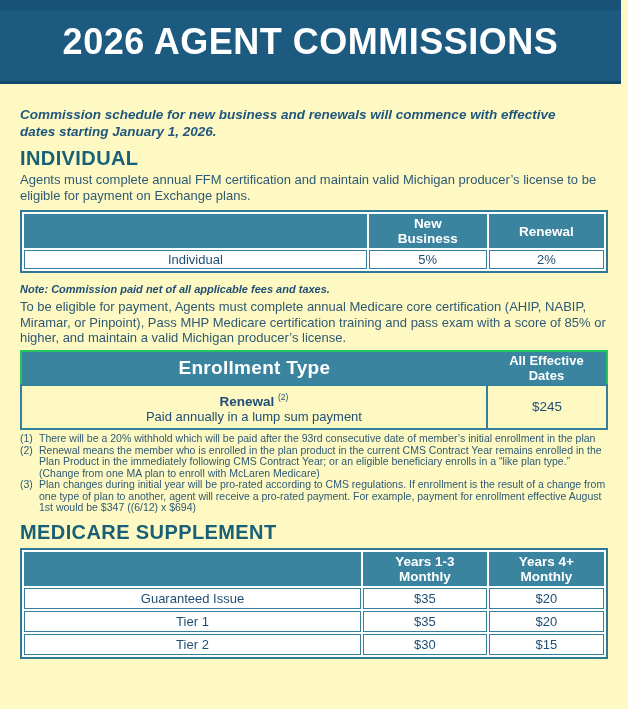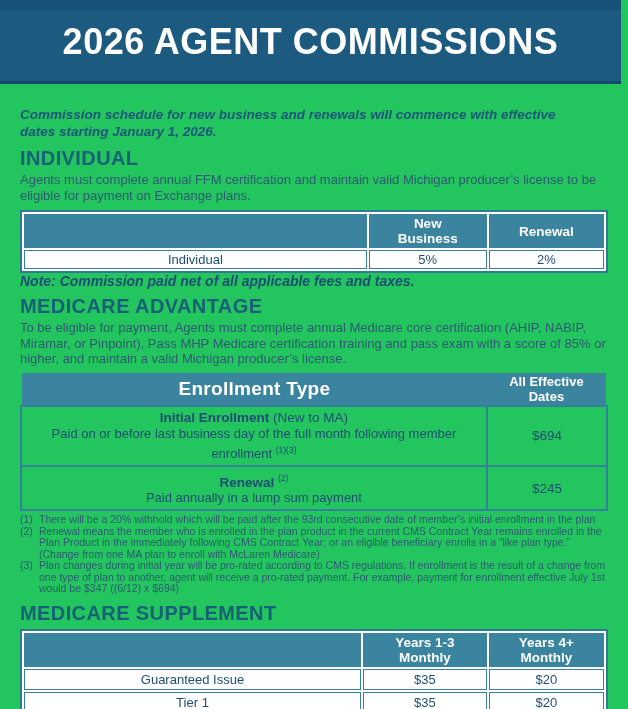--- a/index.html
+++ b/index.html
@@ -1,20 +1,20 @@
 <!DOCTYPE html>
 <html><head>
 <meta charset="utf-8">
 <style>
   * { margin: 0; padding: 0; box-sizing: border-box; }
   html, body { background: #ffffff; }
   body { font-family: "Liberation Sans", sans-serif; }
   .page {
     position: relative; width: 628px; height: 709px;
-    background: #22c55e; overflow: hidden;
+    background: #fef9c3; overflow: hidden;
   }
   
   .banner {
     height: 84px; margin-right: 7px; background: #1c5a80;
     display: flex; align-items: center; justify-content: center;
     box-shadow: inset 0 -3px 0 rgba(10,50,80,.45), inset 0 10px 0 rgba(10,50,80,.18);
   }
   .banner h1 {
     color: #ffffff; font-size: 36px; font-weight: bold; letter-spacing: .5px;
   }
@@ -42,21 +42,21 @@
   }
   table.tbl td {
     border: 1px solid #35809b; color: #1f4e74; text-align: center;
     font-size: 13px; padding: 1px 4px;
   }
   table.tbl.ind { margin-top: 7px; }
   table.tbl.supp { margin-top: 5px; }
   table.tbl.supp th { white-space: pre-line; line-height: 15px; padding: 2px 12px; }
   table.tbl.supp td { padding: 2px 12px; }
   .note {
-    margin-top: 2px; color: #1f4e74; font-size: 14px; line-height: 13px;
+    margin-top: 10px; color: #1f4e74; font-size: 11px; line-height: 13px;
     font-weight: bold; font-style: italic;
   }
   
   table.ma-tbl {
     width: 100%; margin-top: 4px; border-collapse: collapse;
     border: 2px solid #22c55e;
   }
   table.ma-tbl th { background: #3a84a0; color: #ffffff; }
   th.ma-h1 { font-size: 19px; font-weight: bold; padding: 3px 2px; letter-spacing: .3px; }
   th.ma-h2 { font-size: 13px; font-weight: bold; white-space: pre-line; line-height: 15px; padding: 1px 2px; }
@@ -107,43 +107,35 @@
         <tr>
           <td>Individual</td>
           <td>5%</td>
           <td>2%</td>
         </tr>
       </tbody>
     </table>
 
     <p class="note">Note: Commission paid net of all applicable fees and taxes.</p>
 
-    <h2 class="section">MEDICARE ADVANTAGE</h2>
     <p class="desc">To be eligible for payment, Agents must complete annual Medicare core certification (AHIP, NABIP, Miramar, or Pinpoint), Pass MHP Medicare certification training and pass exam with a score of 85% or higher, and maintain a valid Michigan producer’s license.</p>
 
     <table class="ma-tbl">
       <colgroup>
           <col style="width:79.5%">
           <col style="width:20.5%">
         </colgroup>
       <thead>
         <tr>
           <th class="ma-h1">Enrollment Type</th>
           <th class="ma-h2">All Effective
 Dates</th>
         </tr>
       </thead>
       <tbody>
-        <tr>
-          <td>
-            <div class="ma-line1"><b>Initial Enrollment</b><span> (New to MA)</span></div>
-            <div class="ma-line2"><span>Paid on or before last business day of the full month following member enrollment </span><sup>(1)(3)</sup></div>
-          </td>
-          <td class="ma-val">$694</td>
-        </tr>
         <tr>
           <td>
             <div class="ma-line1"><b>Renewal</b> <sup>(2)</sup></div>
             <div class="ma-line2"><span>Paid annually in a lump sum payment</span></div>
           </td>
           <td class="ma-val">$245</td>
         </tr>
       </tbody>
     </table>
 
@@ -151,21 +143,21 @@
       <div class="fn">
         <span class="fn-m">(1)</span>
         <span class="fn-t">There will be a 20% withhold which will be paid after the 93rd consecutive date of member’s initial enrollment in the plan</span>
       </div>
       <div class="fn">
         <span class="fn-m">(2)</span>
         <span class="fn-t">Renewal means the member who is enrolled in the plan product in the current CMS Contract Year remains enrolled in the Plan Product in the immediately following CMS Contract Year; or an eligible beneficiary enrolls in a “like plan type.” (Change from one MA plan to enroll with McLaren Medicare)</span>
       </div>
       <div class="fn">
         <span class="fn-m">(3)</span>
-        <span class="fn-t">Plan changes during initial year will be pro-rated according to CMS regulations. If enrollment is the result of a change from one type of plan to another, agent will receive a pro-rated payment. For example, payment for enrollment effective July 1st would be $347 ((6/12) x $694)</span>
+        <span class="fn-t">Plan changes during initial year will be pro-rated according to CMS regulations. If enrollment is the result of a change from one type of plan to another, agent will receive a pro-rated payment. For example, payment for enrollment effective August 1st would be $347 ((6/12) x $694)</span>
       </div>
     </div>
 
     <h2 class="section">MEDICARE SUPPLEMENT</h2>
 
     <table class="tbl supp">
       <colgroup>
           <col style="width:58.5%">
           <col style="width:21.5%">
           <col style="width:20%">

